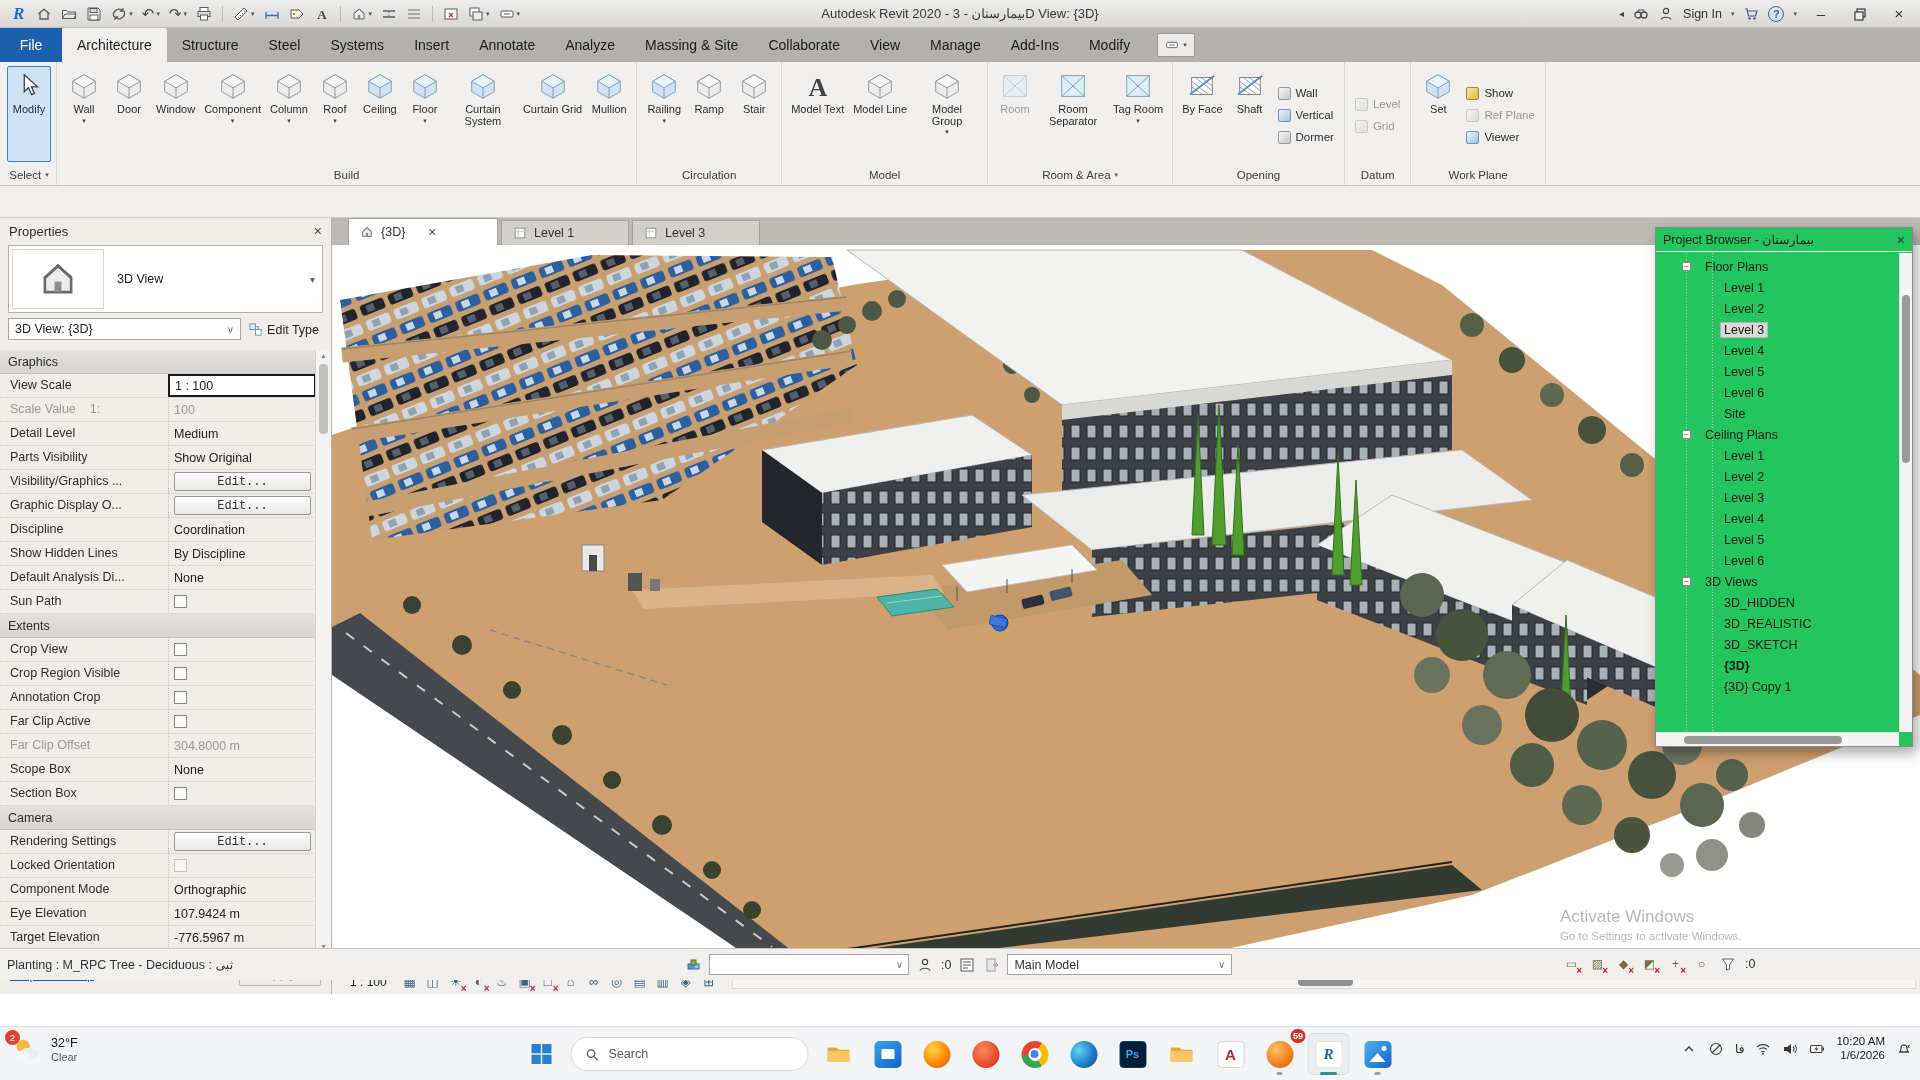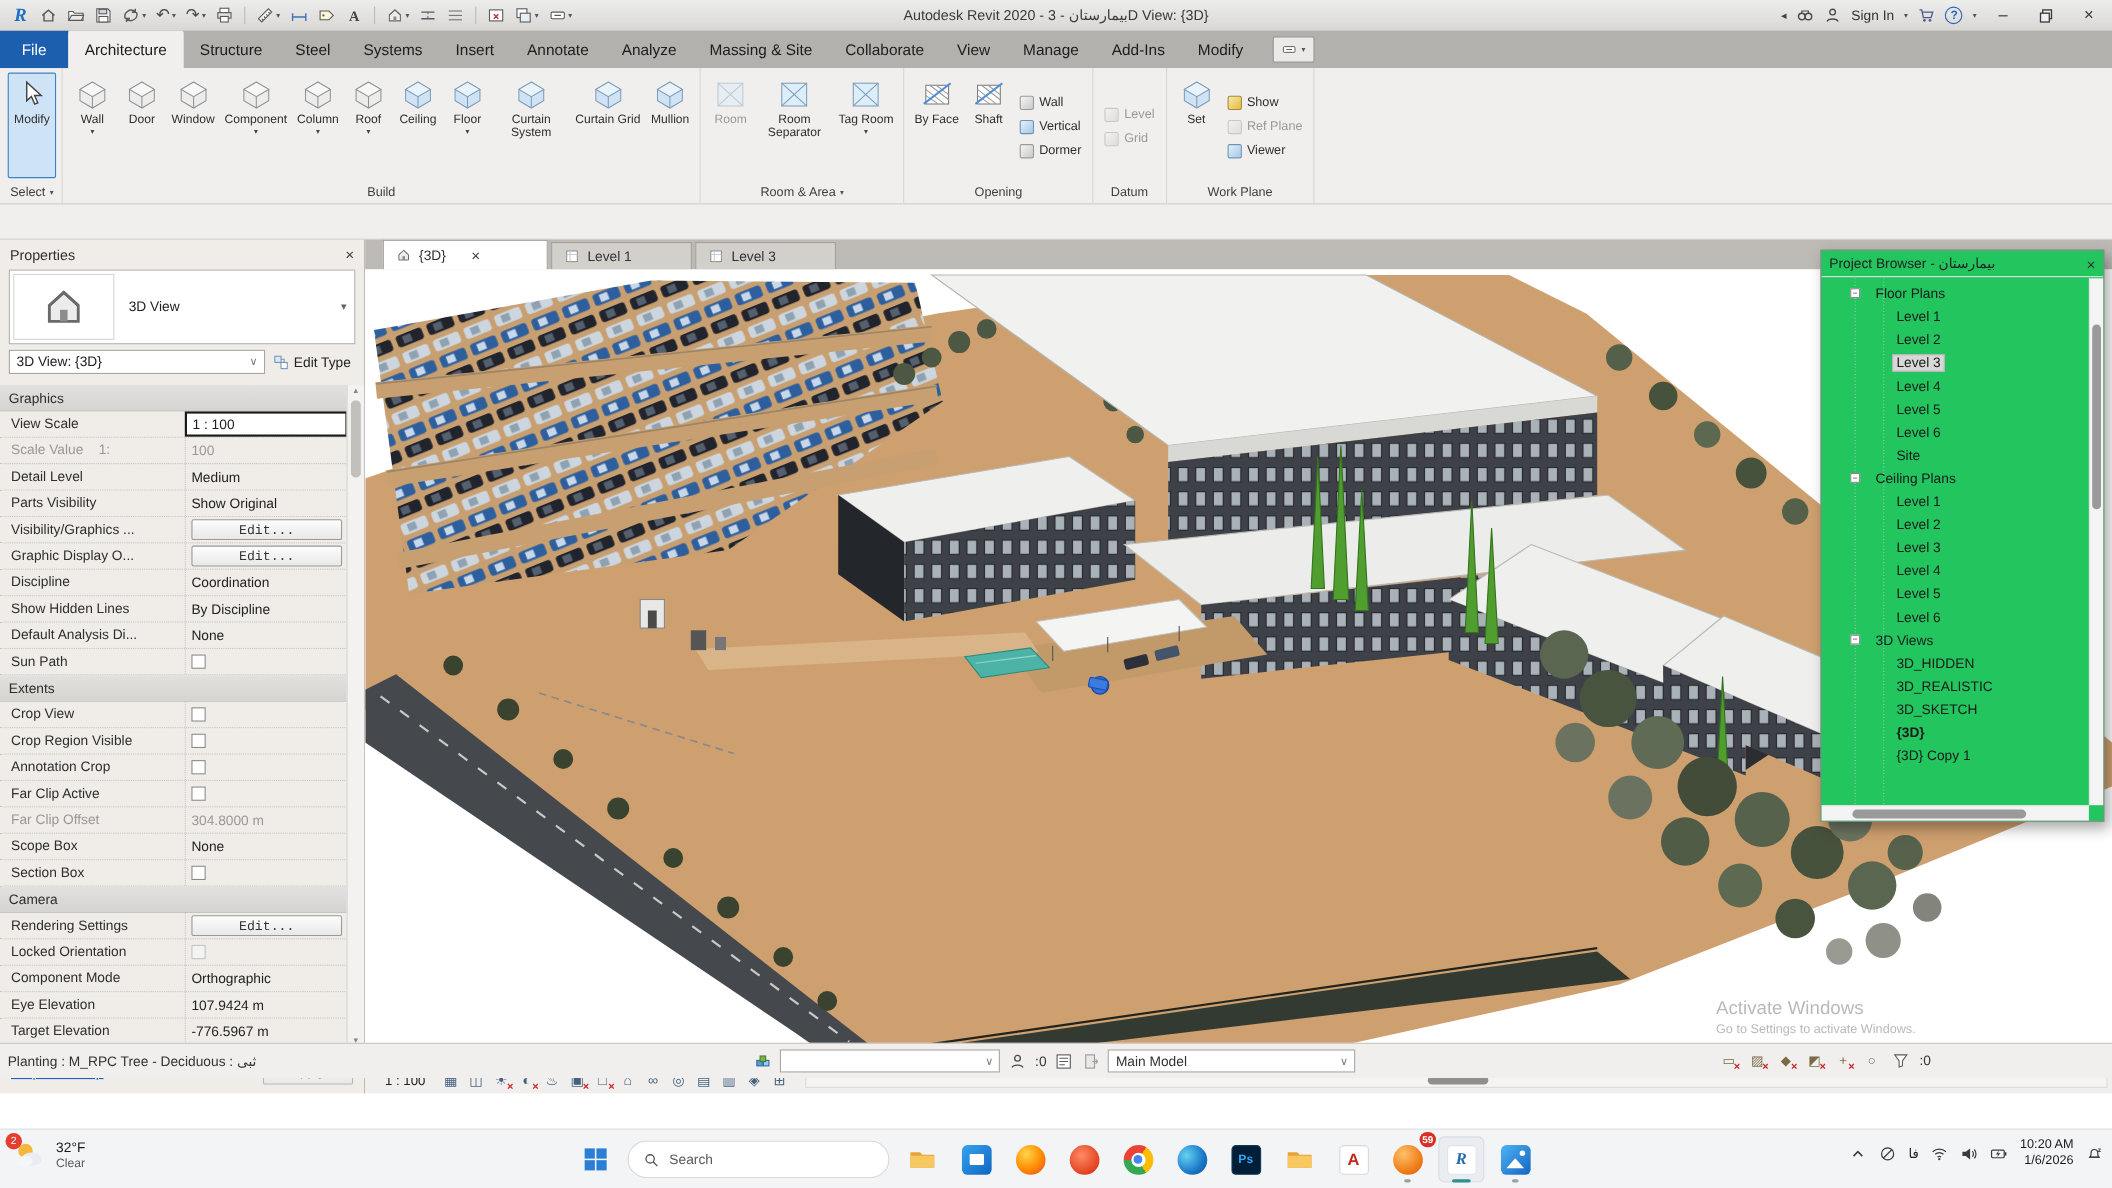--- a/index.html
+++ b/index.html
@@ -571,20 +571,72 @@
           </div>
           <div class="bigbtn">
             <svg>
               <use href="#s-cubeb"></use>
             </svg>
             <span class="blabel">Mullion</span>
           </div>
         </div>
         <div class="plabel">
           <span>Build</span>
+        </div>
+      </div>
+      <div class="panel">
+        <div class="pbody">
+          <div class="bigbtn">
+            <svg>
+              <use href="#s-cubeb"></use>
+            </svg>
+            <span class="blabel">Railing</span>
+            <span class="barrow">▾</span>
+          </div>
+          <div class="bigbtn">
+            <svg>
+              <use href="#s-cube"></use>
+            </svg>
+            <span class="blabel">Ramp</span>
+          </div>
+          <div class="bigbtn">
+            <svg>
+              <use href="#s-cube"></use>
+            </svg>
+            <span class="blabel">Stair</span>
+          </div>
+        </div>
+        <div class="plabel">
+          <span>Circulation</span>
+        </div>
+      </div>
+      <div class="panel">
+        <div class="pbody">
+          <div class="bigbtn">
+            <svg>
+              <use href="#s-text"></use>
+            </svg>
+            <span class="blabel">Model Text</span>
+          </div>
+          <div class="bigbtn">
+            <svg>
+              <use href="#s-cube"></use>
+            </svg>
+            <span class="blabel">Model Line</span>
+          </div>
+          <div class="bigbtn">
+            <svg>
+              <use href="#s-cube"></use>
+            </svg>
+            <span class="blabel">Model Group</span>
+            <span class="barrow">▾</span>
+          </div>
+        </div>
+        <div class="plabel">
+          <span>Model</span>
         </div>
       </div>
       <div class="panel">
         <div class="pbody">
           <div class="bigbtn dis">
             <svg>
               <use href="#s-roomx"></use>
             </svg>
             <span class="blabel">Room</span>
           </div>

